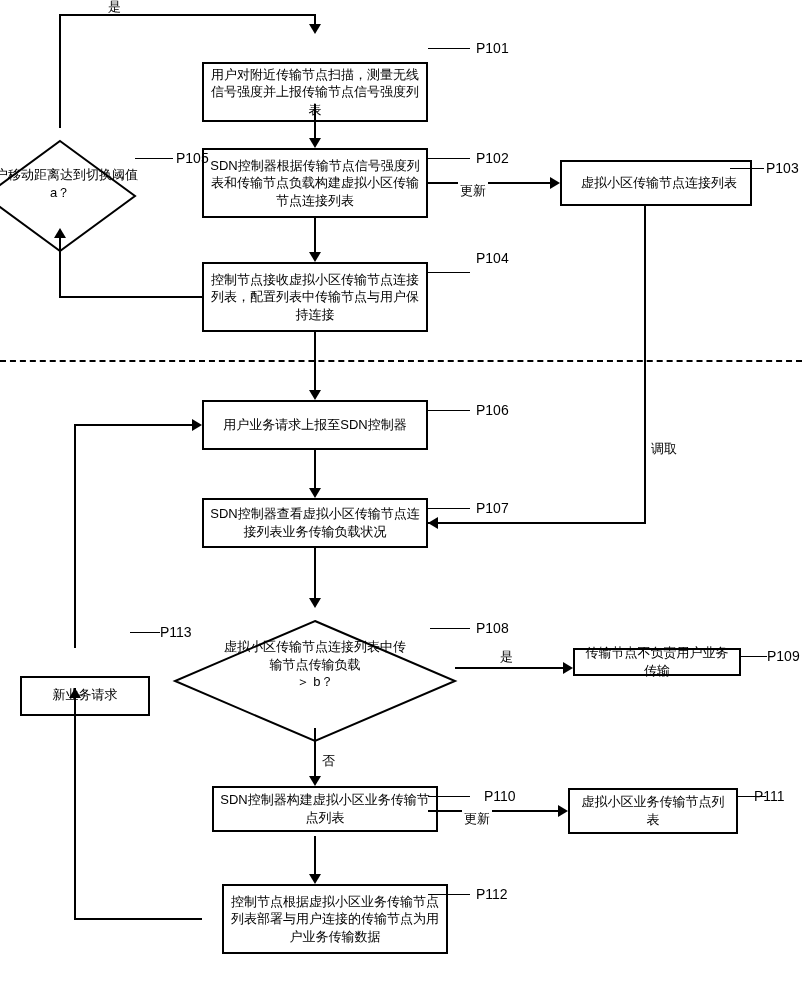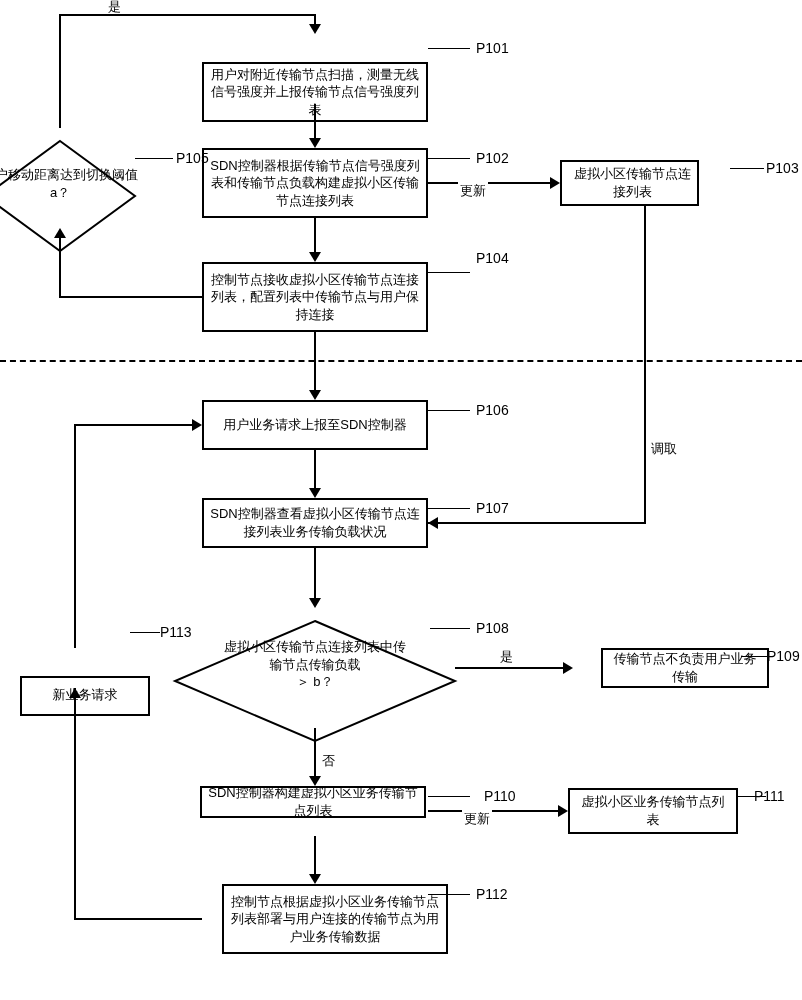--- a/index.html
+++ b/index.html
@@ -88,21 +88,21 @@
 <div class="diamond-label" style="left:-20px; top:166px;">用户移动距离达到切换阈值a？</div>
 <div class="lead" style="left:135px; top:158px; width:38px;"></div>
 <div class="plabel" style="left:176px; top:150px;">P105</div>
 
 <div class="vline" style="left:59px; top:14px; height:114px;"></div>
 <div class="hline" style="left:59px; top:14px; width:256px;"></div>
 <div class="vline" style="left:314px; top:14px; height:12px;"></div>
 <div class="arrow-down" style="left:309px; top:24px;"></div>
 <div class="edgetext" style="left:108px; top:-2px;">是</div>
 
-<div class="node" style="left:560px; top:160px; width:139px; height:46px;padding-left:12px;">
+<div class="node" style="left:560px; top:160px; width:192px; height:46px;padding-left:12px;">
   <span>虚拟小区传输节点连接列表</span>
 </div>
 <div class="lead" style="left:730px; top:168px; width:34px;"></div>
 <div class="plabel" style="left:766px; top:160px;">P103</div>
 
 <div class="hline" style="left:428px; top:182px; width:124px;"></div>
 <div class="arrow-right" style="left:550px; top:177px;"></div>
 <div class="edgetext" style="left:458px; top:182px; background:#fff; padding:0 2px;">更新</div>
 
 <div class="vline" style="left:314px; top:218px; height:36px;"></div>
@@ -159,31 +159,31 @@
 <div class="node" style="left:20px; top:676px; width:130px; height:40px;font-family:Liberation Mono, monospace;">
   <span>新业务请求</span>
 </div>
 <div class="lead" style="left:130px; top:632px; width:30px;"></div>
 <div class="plabel" style="left:160px; top:624px;">P113</div>
 
 <div class="hline" style="left:455px; top:667px; width:110px;"></div>
 <div class="arrow-right" style="left:563px; top:662px;"></div>
 <div class="edgetext" style="left:500px; top:648px;">是</div>
 
-<div class="node" style="left:601px; top:648px; width:168px; height:40px;">
+<div class="node" style="left:573px; top:648px; width:168px; height:28px;">
   <span>传输节点不负责用户业务传输</span>
 </div>
 <div class="lead" style="left:741px; top:656px; width:26px;"></div>
 <div class="plabel" style="left:767px; top:648px;">P109</div>
 
 <div class="vline" style="left:314px; top:728px; height:50px;"></div>
 <div class="arrow-down" style="left:309px; top:776px;"></div>
 <div class="edgetext" style="left:322px; top:752px;">否</div>
 
-<div class="node" style="left:200px; top:786px; width:226px; height:32px;justify-content:flex-end;">
+<div class="node" style="left:212px; top:786px; width:226px; height:46px;justify-content:flex-end;">
   <span>SDN控制器构建虚拟小区业务传输节点列表</span>
 </div>
 <div class="lead" style="left:428px; top:796px; width:42px;"></div>
 <div class="plabel" style="left:476px; top:788px;margin-left:8px;">P110</div>
 
 <div class="hline" style="left:428px; top:810px; width:132px;"></div>
 <div class="arrow-right" style="left:558px; top:805px;"></div>
 <div class="edgetext" style="left:462px; top:810px; background:#fff; padding:0 2px;">更新</div>
 
 <div class="node" style="left:568px; top:788px; width:170px; height:46px;">

